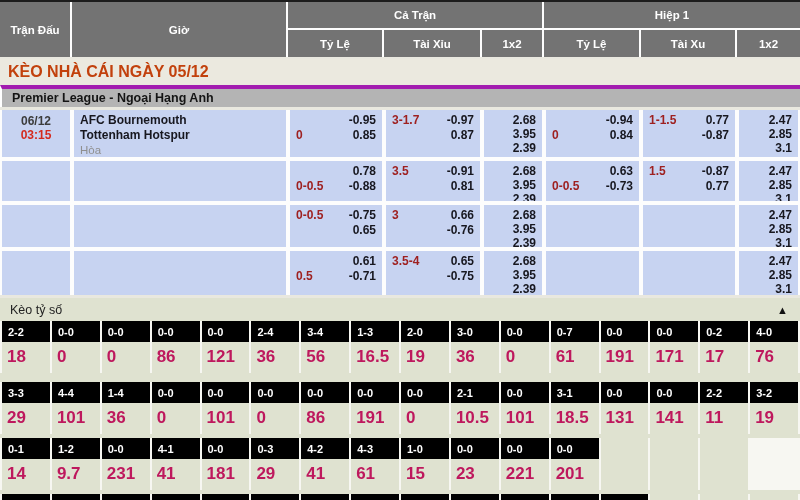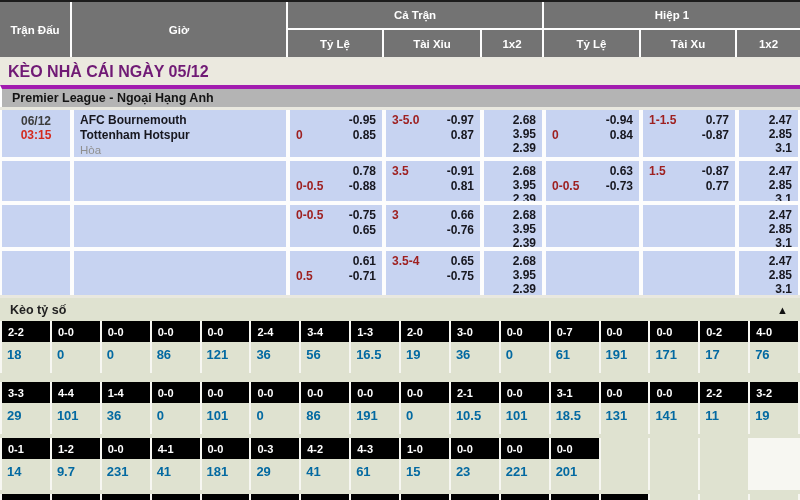--- a/index.html
+++ b/index.html
@@ -32,21 +32,21 @@
   .hdr .span2 { grid-row: 1 / 3; }
 
   
   .title-bar {
     margin-top: 2px;
     height: 25px;
     background: #ebe9df;
     display: flex;
     align-items: center;
     padding-left: 8px;
-    color: #701a75;
+    color: #c2410c;
     font-size: 16px;
     font-weight: bold;
   }
 
   
   .league-bar {
     margin-top: 1px;
     height: 22px;
     background: #b4b4b4;
     border-top: 4px solid #a21caf;
@@ -96,21 +96,21 @@
     left: 0; right: 0; bottom: 0; top: 294px;
   }
   .score-bar {
     height: 23px;
     display: flex;
     align-items: center;
     justify-content: space-between;
     padding: 0 12px 0 10px;
     color: #222;
     font-size: 12.5px;
-    font-weight: bold;
+    font-weight: normal;
   }
   .collapse { font-size: 11px; color: #111; cursor: pointer; }
   .score-row {
     display: grid;
     grid-template-columns: repeat(16, 1fr);
     gap: 2px;
     padding: 0 2px;
     background: #f7f7f2;
   }
   .sc-col { display: flex; flex-direction: column; }
@@ -121,22 +121,22 @@
     font-size: 11px;
     font-weight: bold;
     display: flex;
     align-items: center;
     padding-left: 6px;
   }
   .sc-head.empty { background: #dfe2d0; }
   .sc-val {
     height: 31px;
     background: #dfe2d0;
-    color: #0369a1;
-    font-size: 13px;
+    color: #be185d;
+    font-size: 17px;
     font-weight: bold;
     padding: 5px 0 0 5px;
   }
   .row-gap1 { height: 9px; background: #dfe2d0; }
   .row-gap2 { height: 4px; background: #dfe2d0; }
   .sliver-row {
     display: grid;
     grid-template-columns: repeat(16, 1fr);
     gap: 2px;
     padding: 0 2px;
@@ -181,21 +181,21 @@
           <span class="lb"></span>
           <span class="val">-0.95</span>
         </div>
         <div class="ln">
           <span class="lb">0</span>
           <span class="val">0.85</span>
         </div>
       </div>
       <div class="cell">
         <div class="ln">
-          <span class="lb">3-5.0</span>
+          <span class="lb">3-1.7</span>
           <span class="val">-0.97</span>
         </div>
         <div class="ln">
           <span class="lb"></span>
           <span class="val">0.87</span>
         </div>
       </div>
       <div class="cell onex">
         <span class="val">2.68</span>
         <span class="val">3.95</span>

